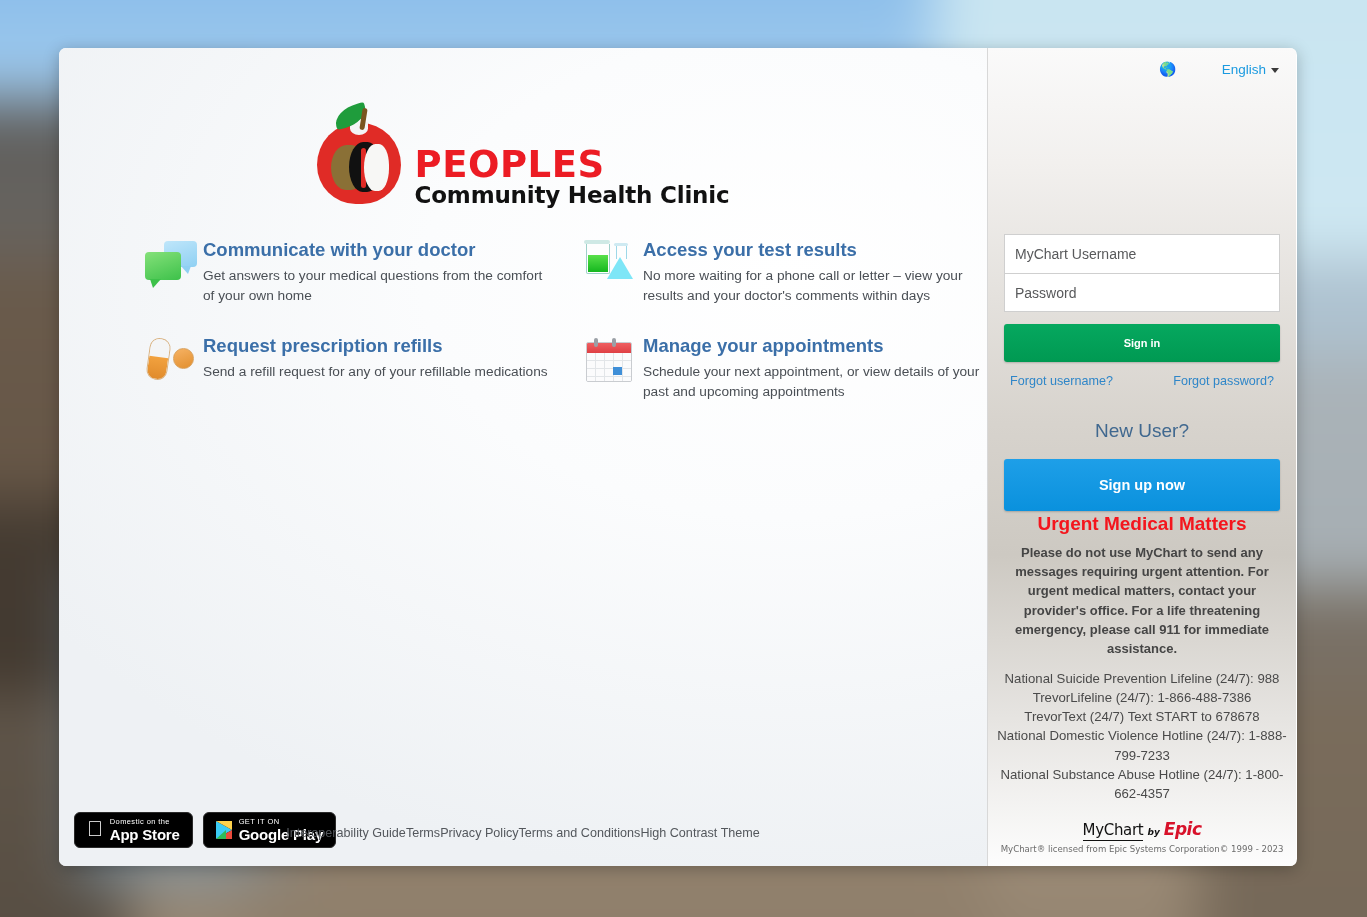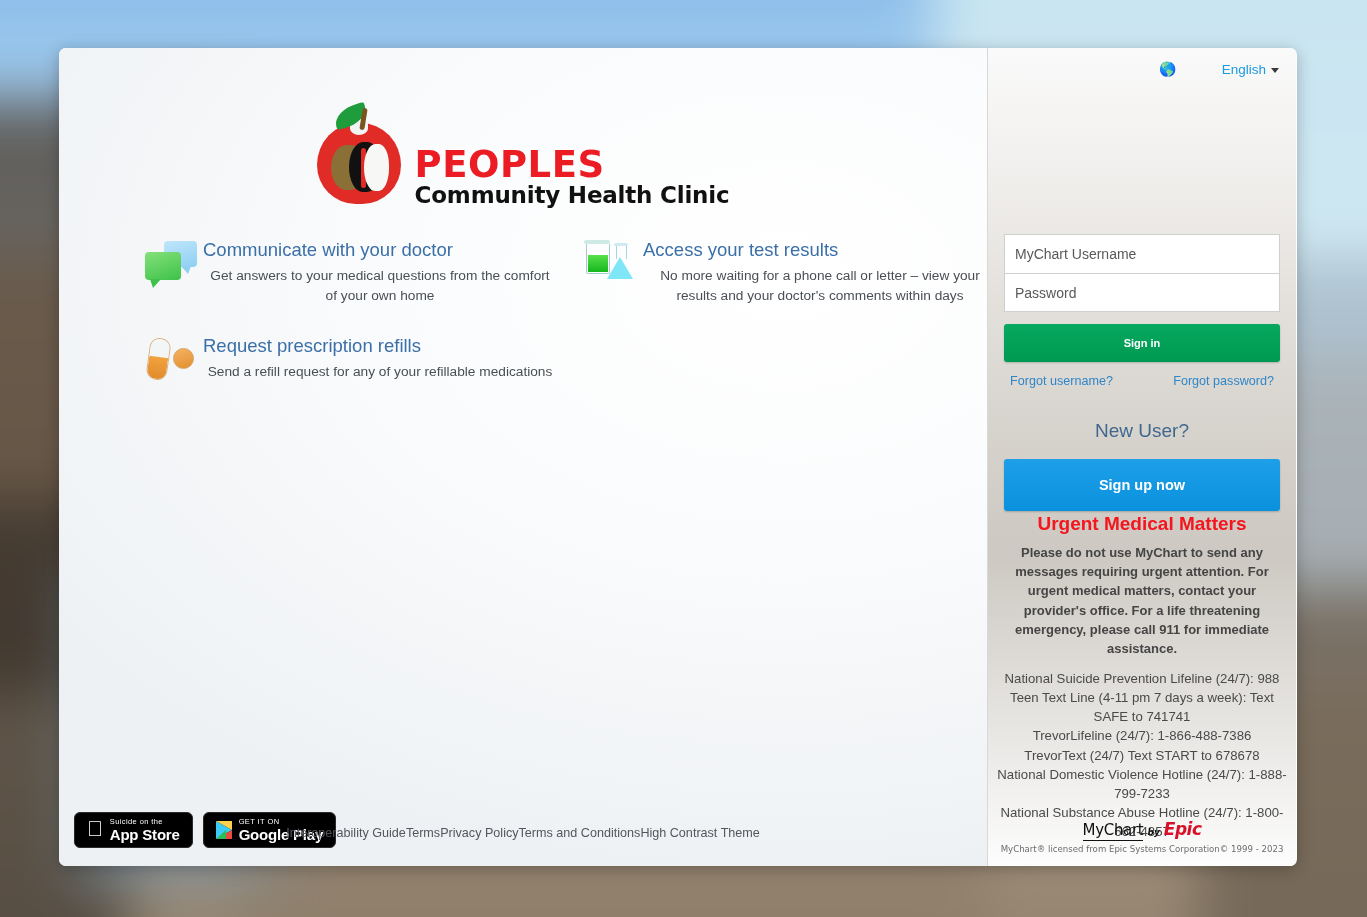--- a/index.html
+++ b/index.html
@@ -131,30 +131,29 @@
     align-items: flex-start;
     margin-bottom: 30px;
     box-sizing: border-box;
     padding-right: 26px;
   }
   .feature-icon { width: 60px; flex: 0 0 60px; height: 56px; position: relative; }
   .feature-text { flex: 1; }
   .feature-title {
     color: #3b6fa8;
     font-size: 18.5px;
-    font-weight: normal;
+    font-weight: bold;
     margin: 0 0 6px 0;
     line-height: 1.1;
   }
   .feature-desc {
     color: #4a4f55;
     font-size: 13.7px;
     line-height: 1.45;
     margin: 0;
-    text-align: center;
   }
 
   
   .bubble-blue {
     position: absolute; left: 21px; top: 1px; width: 33px; height: 26px;
     background: linear-gradient(160deg,#bfe6fa 0%, #8fd0f3 100%);
     border-radius: 4px;
   }
   .bubble-blue:after {
     content: ""; position: absolute; right: 6px; bottom: -7px;
@@ -475,28 +474,43 @@
               <div class="capsule-bot"></div>
             </div>
           <div class="round-pill"></div>
         </div>
         <div class="feature-text">
           <p class="feature-title">Request prescription refills</p>
           <p class="feature-desc">Send a refill request for any of your refillable medications</p>
         </div>
       </div>
 
+      <div class="feature">
+        <div class="feature-icon">
+          <div class="cal">
+            <div class="cal-top"></div>
+            <div class="cal-grid"></div>
+            <div class="cal-day"></div>
+          </div>
+          <div class="cal-ring r1" style="top:2px;"></div>
+          <div class="cal-ring r2" style="top:2px;"></div>
+        </div>
+        <div class="feature-text">
+          <p class="feature-title">Manage your appointments</p>
+          <p class="feature-desc">Schedule your next appointment, or view details of your past and upcoming appointments</p>
+        </div>
+      </div>
 
     </div>
 
     <div id="store-badges">
       <div class="badge">
         <span class="apple-glyph"></span>
         <span class="badge-lines">
-          <span class="badge-small">Suicide on the</span>
+          <span class="badge-small">Domestic on the</span>
           <span class="badge-big">App Store</span>
         </span>
       </div>
       <div class="badge">
         <span class="play-glyph"></span>
         <span class="badge-lines">
           <span class="badge-small">GET IT ON</span>
           <span class="badge-big">Google Play</span>
         </span>
       </div>
@@ -530,21 +544,20 @@
     </div>
 
     <div id="new-user-title">New User?</div>
     <button id="signup-button">Sign up now</button>
 
     <div id="urgent-heading">Urgent Medical Matters</div>
     <p id="urgent-text">Please do not use MyChart to send any messages requiring urgent attention. For urgent medical matters, contact your provider's office. For a life threatening emergency, please call 911 for immediate assistance.</p>
 
     <div id="hotlines">
       <div>National Suicide Prevention Lifeline (24/7): 988</div>
-      <div>Teen Text Line (4-11 pm 7 days a week): Text SAFE to 741741</div>
       <div>TrevorLifeline (24/7): 1-866-488-7386</div>
       <div>TrevorText (24/7) Text START to 678678</div>
       <div>National Domestic Violence Hotline (24/7): 1-888-799-7233</div>
       <div>National Substance Abuse Hotline (24/7): 1-800-662-4357</div>
     </div>
 
     <div id="epic-area">
       <div class="epic-logo">
         <span class="epic-mychart">MyChart</span>
         <span class="epic-by">by</span>

